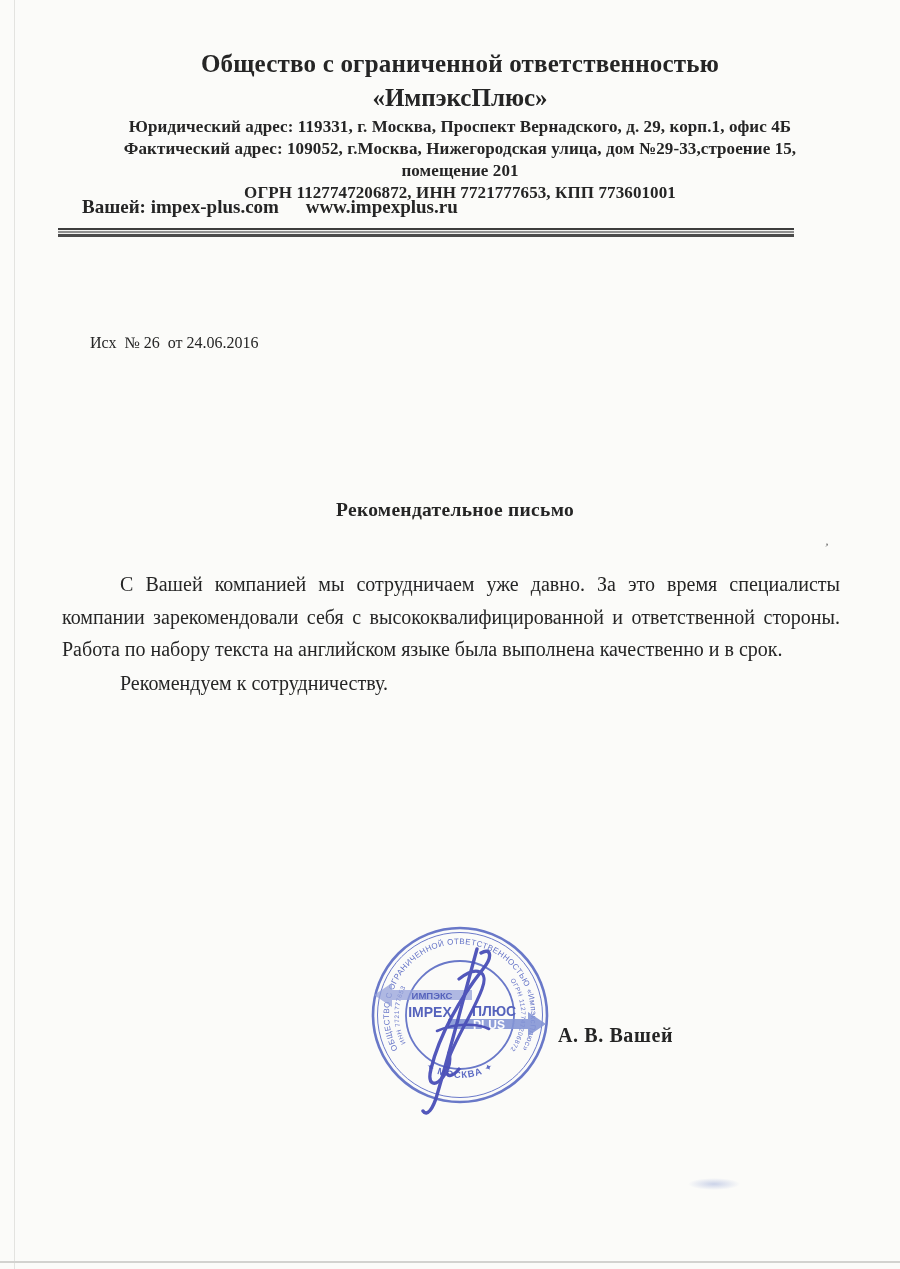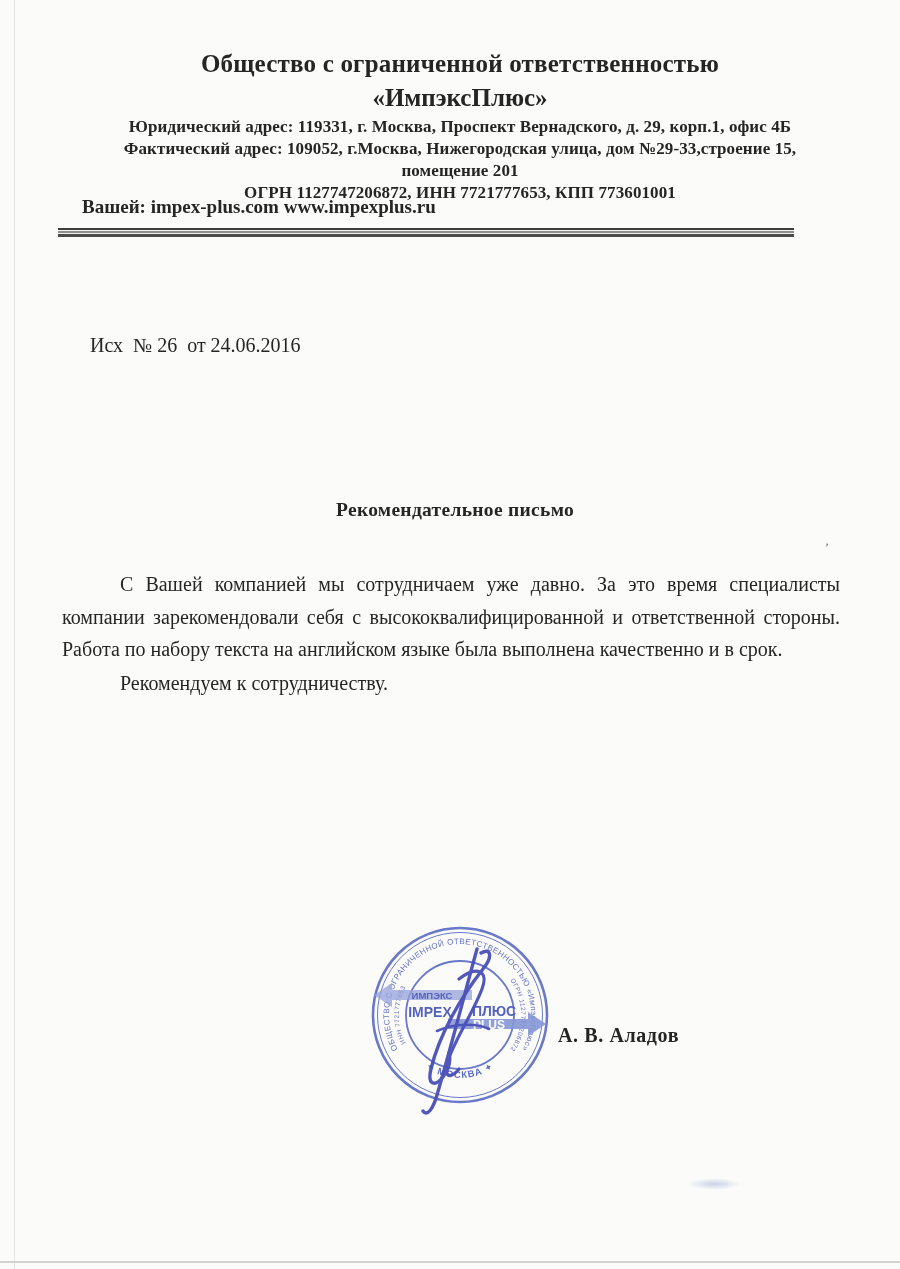--- a/index.html
+++ b/index.html
@@ -37,31 +37,31 @@
   .addr-line { position: absolute; left: 0; width: 920px; text-align: center;
     font-size: 17px; font-weight: bold; letter-spacing: 0.1px; }
   .addr-legal  { top: 117px; }
   .addr-fact1  { top: 139px; }
   .addr-fact2  { top: 161px; }
   .addr-ogrn   { top: 183px; }
   .site-line {
     position: absolute; left: 82px; top: 196px;
     font-size: 19px; font-weight: bold;
   }
-  .site-line .site-url { }
+  .site-line .site-url { margin-left: 22px; }
   .separator {
     position: absolute; left: 58px; top: 228px; width: 736px; height: 9px;
     background: linear-gradient(to bottom,
       #3d3d3d 0 2px, #f2f2f0 2px 3px, #8e8e8e 3px 5px, #f0f0ee 5px 6px, #4a4a4a 6px 9px);
   }
 
   
   .ref-line {
     position: absolute; left: 90px; top: 334px;
-    font-size: 20px; white-space: pre-wrap;
+    font-size: 16px; white-space: pre-wrap;
   }
 
   
   .letter-title {
     position: absolute; left: 0; top: 499px; width: 910px;
     text-align: center; font-size: 19.5px; font-weight: bold; letter-spacing: 0.3px;
   }
   .letter-paragraph {
     position: absolute; left: 62px; top: 548px; width: 778px;
     font-size: 20px; line-height: 32.5px; text-align: justify; text-indent: 58px;
@@ -124,21 +124,21 @@
     <div class="separator"></div>
   </div>
 
   <div class="ref-line">Исх  № 26  от 24.06.2016</div>
 
   <div class="letter-title">Рекомендательное письмо</div>
   <div class="artifact-tick">ʼ</div>
   <p class="letter-paragraph">С Вашей компанией мы сотрудничаем уже давно. За это время специалисты компании зарекомендовали себя с высококвалифицированной и ответственной стороны. Работа по набору текста на английском языке была выполнена качественно и в срок.</p>
   <p class="letter-closing">Рекомендуем к сотрудничеству.</p>
 
-  <div class="signer-name">А. В. Аладов</div>
+  <div class="signer-name">А. В. Вашей</div>
 
   <svg class="stamp-svg" viewBox="0 0 184 184" aria-hidden="true">
     <g stroke="#5566c2" fill="none">
       <circle cx="92" cy="92" r="87" stroke-width="2.6"></circle>
       <circle cx="92" cy="92" r="82.5" stroke-width="1"></circle>
       <circle cx="92" cy="92" r="54" stroke-width="1.8"></circle>
     </g>
     <defs>
       <path id="ringTop" d="M 33.8,132.7 A 71,71 0 1 1 150.2,132.7"></path>
       <path id="ringRight" d="M 129.6,43.9 A 61,61 0 0 1 129.6,140.1"></path>

